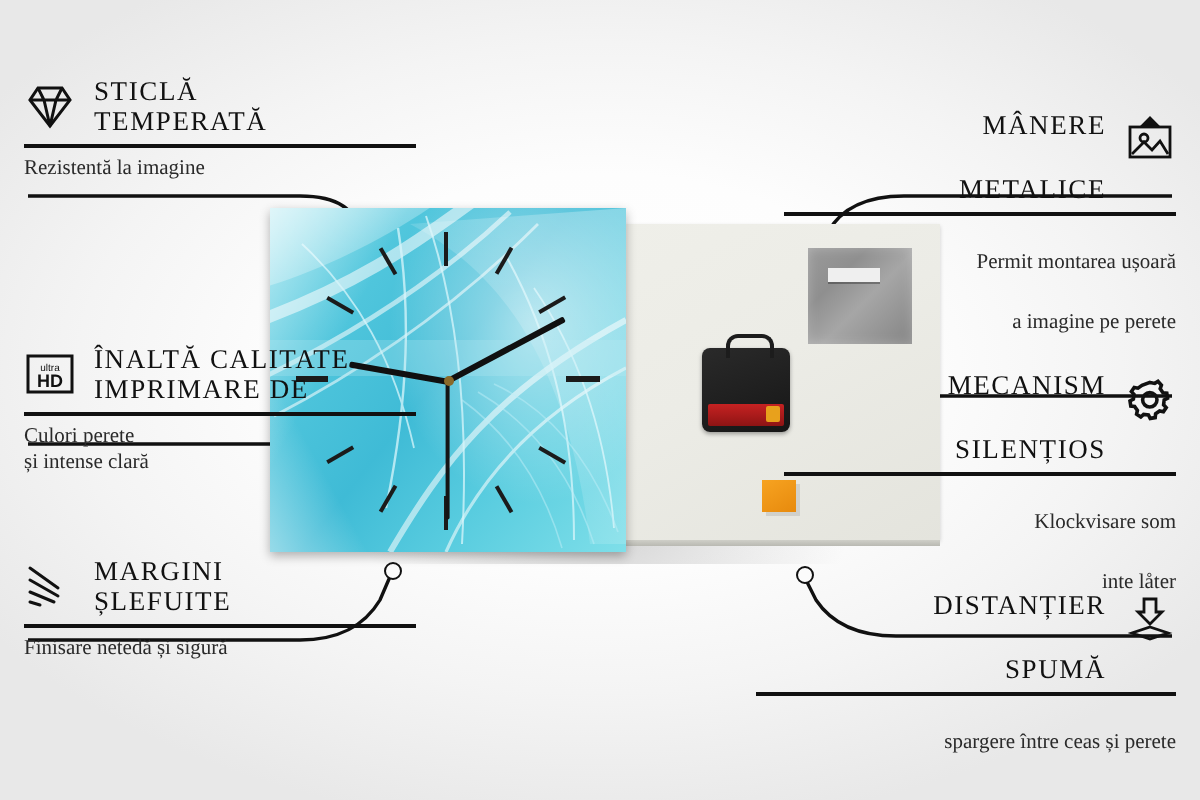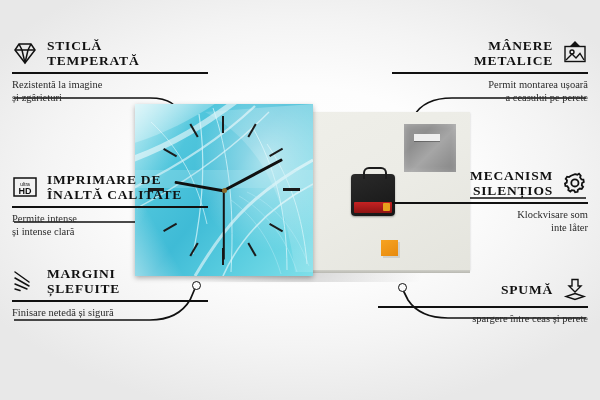--- a/index.html
+++ b/index.html
@@ -20,36 +20,36 @@
     position:absolute;width:9px;height:9px;border-radius:50%;
     background:#fbfbfb;border:1.6px solid #111;box-sizing:border-box;
   }
 
   
   .feat{position:absolute;}
   .feat .head{display:flex;align-items:center;gap:9px;}
   .feat.right .head{flex-direction:row;justify-content:flex-end;}
   .ttl{
     font-family:"Liberation Serif",serif;
-    font-weight:bold;font-size:13.5px;letter-spacing:.8px;
+    font-weight:normal;font-size:13.5px;letter-spacing:.8px;
     color:#111;line-height:1.12;text-transform:uppercase;
   }
   .rule{height:1.6px;background:#111;margin:4px 0 4px 0;}
   .sub{
     font-family:"Liberation Serif",serif;
     font-size:10.5px;color:#2a2a2a;line-height:1.28;
   }
-  .feat.right .ttl,.feat.right .sub{text-align:right;}
+  .feat.right .ttl,.feat.right .sub{text-align:right;margin-top:17px;}
   .ico{width:26px;height:24px;flex:0 0 26px;}
   .ico svg{display:block;width:26px;height:24px;}
 
   
   #f-glass{left:12px;top:38px;width:196px;}
   #f-print{left:12px;top:172px;width:196px;}
-  #f-edge {left:12px;top:266px;width:196px;}
+  #f-edge {left:12px;top:278px;width:196px;}
   
   #f-hang {left:392px;top:38px;width:196px;}
   #f-mech {left:392px;top:168px;width:196px;}
   #f-foam {left:378px;top:278px;width:210px;}
 
   
   #product{position:absolute;left:135px;top:104px;width:335px;height:172px;}
   .shadowpad{
     position:absolute;left:-4px;top:4px;width:344px;height:174px;
     background:radial-gradient(ellipse 50% 50% at 50% 92%,rgba(120,120,120,.30),rgba(120,120,120,0) 70%);
@@ -221,39 +221,38 @@
         </g>
           </svg>
       </span>
       <div>
         <div class="ttl">STICLĂ</div>
         <div class="ttl">TEMPERATĂ</div>
       </div>
     </div>
     <div class="rule"></div>
     <div class="sub">Rezistentă la imagine</div>
-    <div class="sub">și zgârieturi</div>
   </div>
 
   <div class="feat" id="f-print">
     <div class="head">
       <span class="ico">
         <svg viewBox="0 0 26 24">
           <rect x="2" y="3" width="22" height="18" fill="none" stroke="#111" stroke-width="1.5"></rect>
           <text x="13" y="10.5" font-family="Liberation Sans, sans-serif" font-size="5" text-anchor="middle" fill="#111">ultra</text>
           <text x="13" y="18.5" font-family="Liberation Sans, sans-serif" font-size="9" font-weight="bold" text-anchor="middle" fill="#111">HD</text>
         </svg>
       </span>
       <div>
+        <div class="ttl">ÎNALTĂ CALITATE</div>
         <div class="ttl">IMPRIMARE DE</div>
-        <div class="ttl">ÎNALTĂ CALITATE</div>
-      </div>
-    </div>
-    <div class="rule"></div>
-    <div class="sub">Permite intense</div>
+      </div>
+    </div>
+    <div class="rule"></div>
+    <div class="sub">Culori perete</div>
     <div class="sub">și intense clară</div>
   </div>
 
   <div class="feat" id="f-edge">
     <div class="head">
       <span class="ico">
         <svg viewBox="0 0 26 24">
             <g stroke="#111" stroke-width="1.5" fill="none" stroke-linecap="round">
           <path d="M3,3 L17,13"></path>
               <path d="M3,9 L17,17"></path>
@@ -283,21 +282,21 @@
           <path d="M13,1 L9,5 L17,5 Z" fill="#111"></path>
           <rect x="3" y="5.5" width="20" height="15"></rect>
           <circle cx="10" cy="11" r="2"></circle>
           <path d="M4,19 L10,13 L14,17 L18,12.5 L22,19"></path>
         </g>
           </svg>
       </span>
     </div>
     <div class="rule"></div>
     <div class="sub">Permit montarea ușoară</div>
-    <div class="sub">a ceasului pe perete</div>
+    <div class="sub">a imagine pe perete</div>
   </div>
 
   <div class="feat right" id="f-mech">
     <div class="head">
       <div>
         <div class="ttl">MECANISM</div>
         <div class="ttl">SILENȚIOS</div>
       </div>
       <span class="ico">
         <svg viewBox="0 0 26 24">
@@ -309,20 +308,21 @@
       </span>
     </div>
     <div class="rule"></div>
     <div class="sub">Klockvisare som</div>
     <div class="sub">inte låter</div>
   </div>
 
   <div class="feat right" id="f-foam">
     <div class="head">
       <div>
+        <div class="ttl">DISTANȚIER</div>
         <div class="ttl">SPUMĂ</div>
       </div>
       <span class="ico">
         <svg viewBox="0 0 26 24">
             <g fill="none" stroke="#111" stroke-width="1.4">
           <path d="M10,1.5 L16,1.5 L16,8 L19,8 L13,14 L7,8 L10,8 Z"></path>
           <path d="M13,15.5 L22,18.5 L13,21.5 L4,18.5 Z"></path>
         </g>
           </svg>
       </span>

